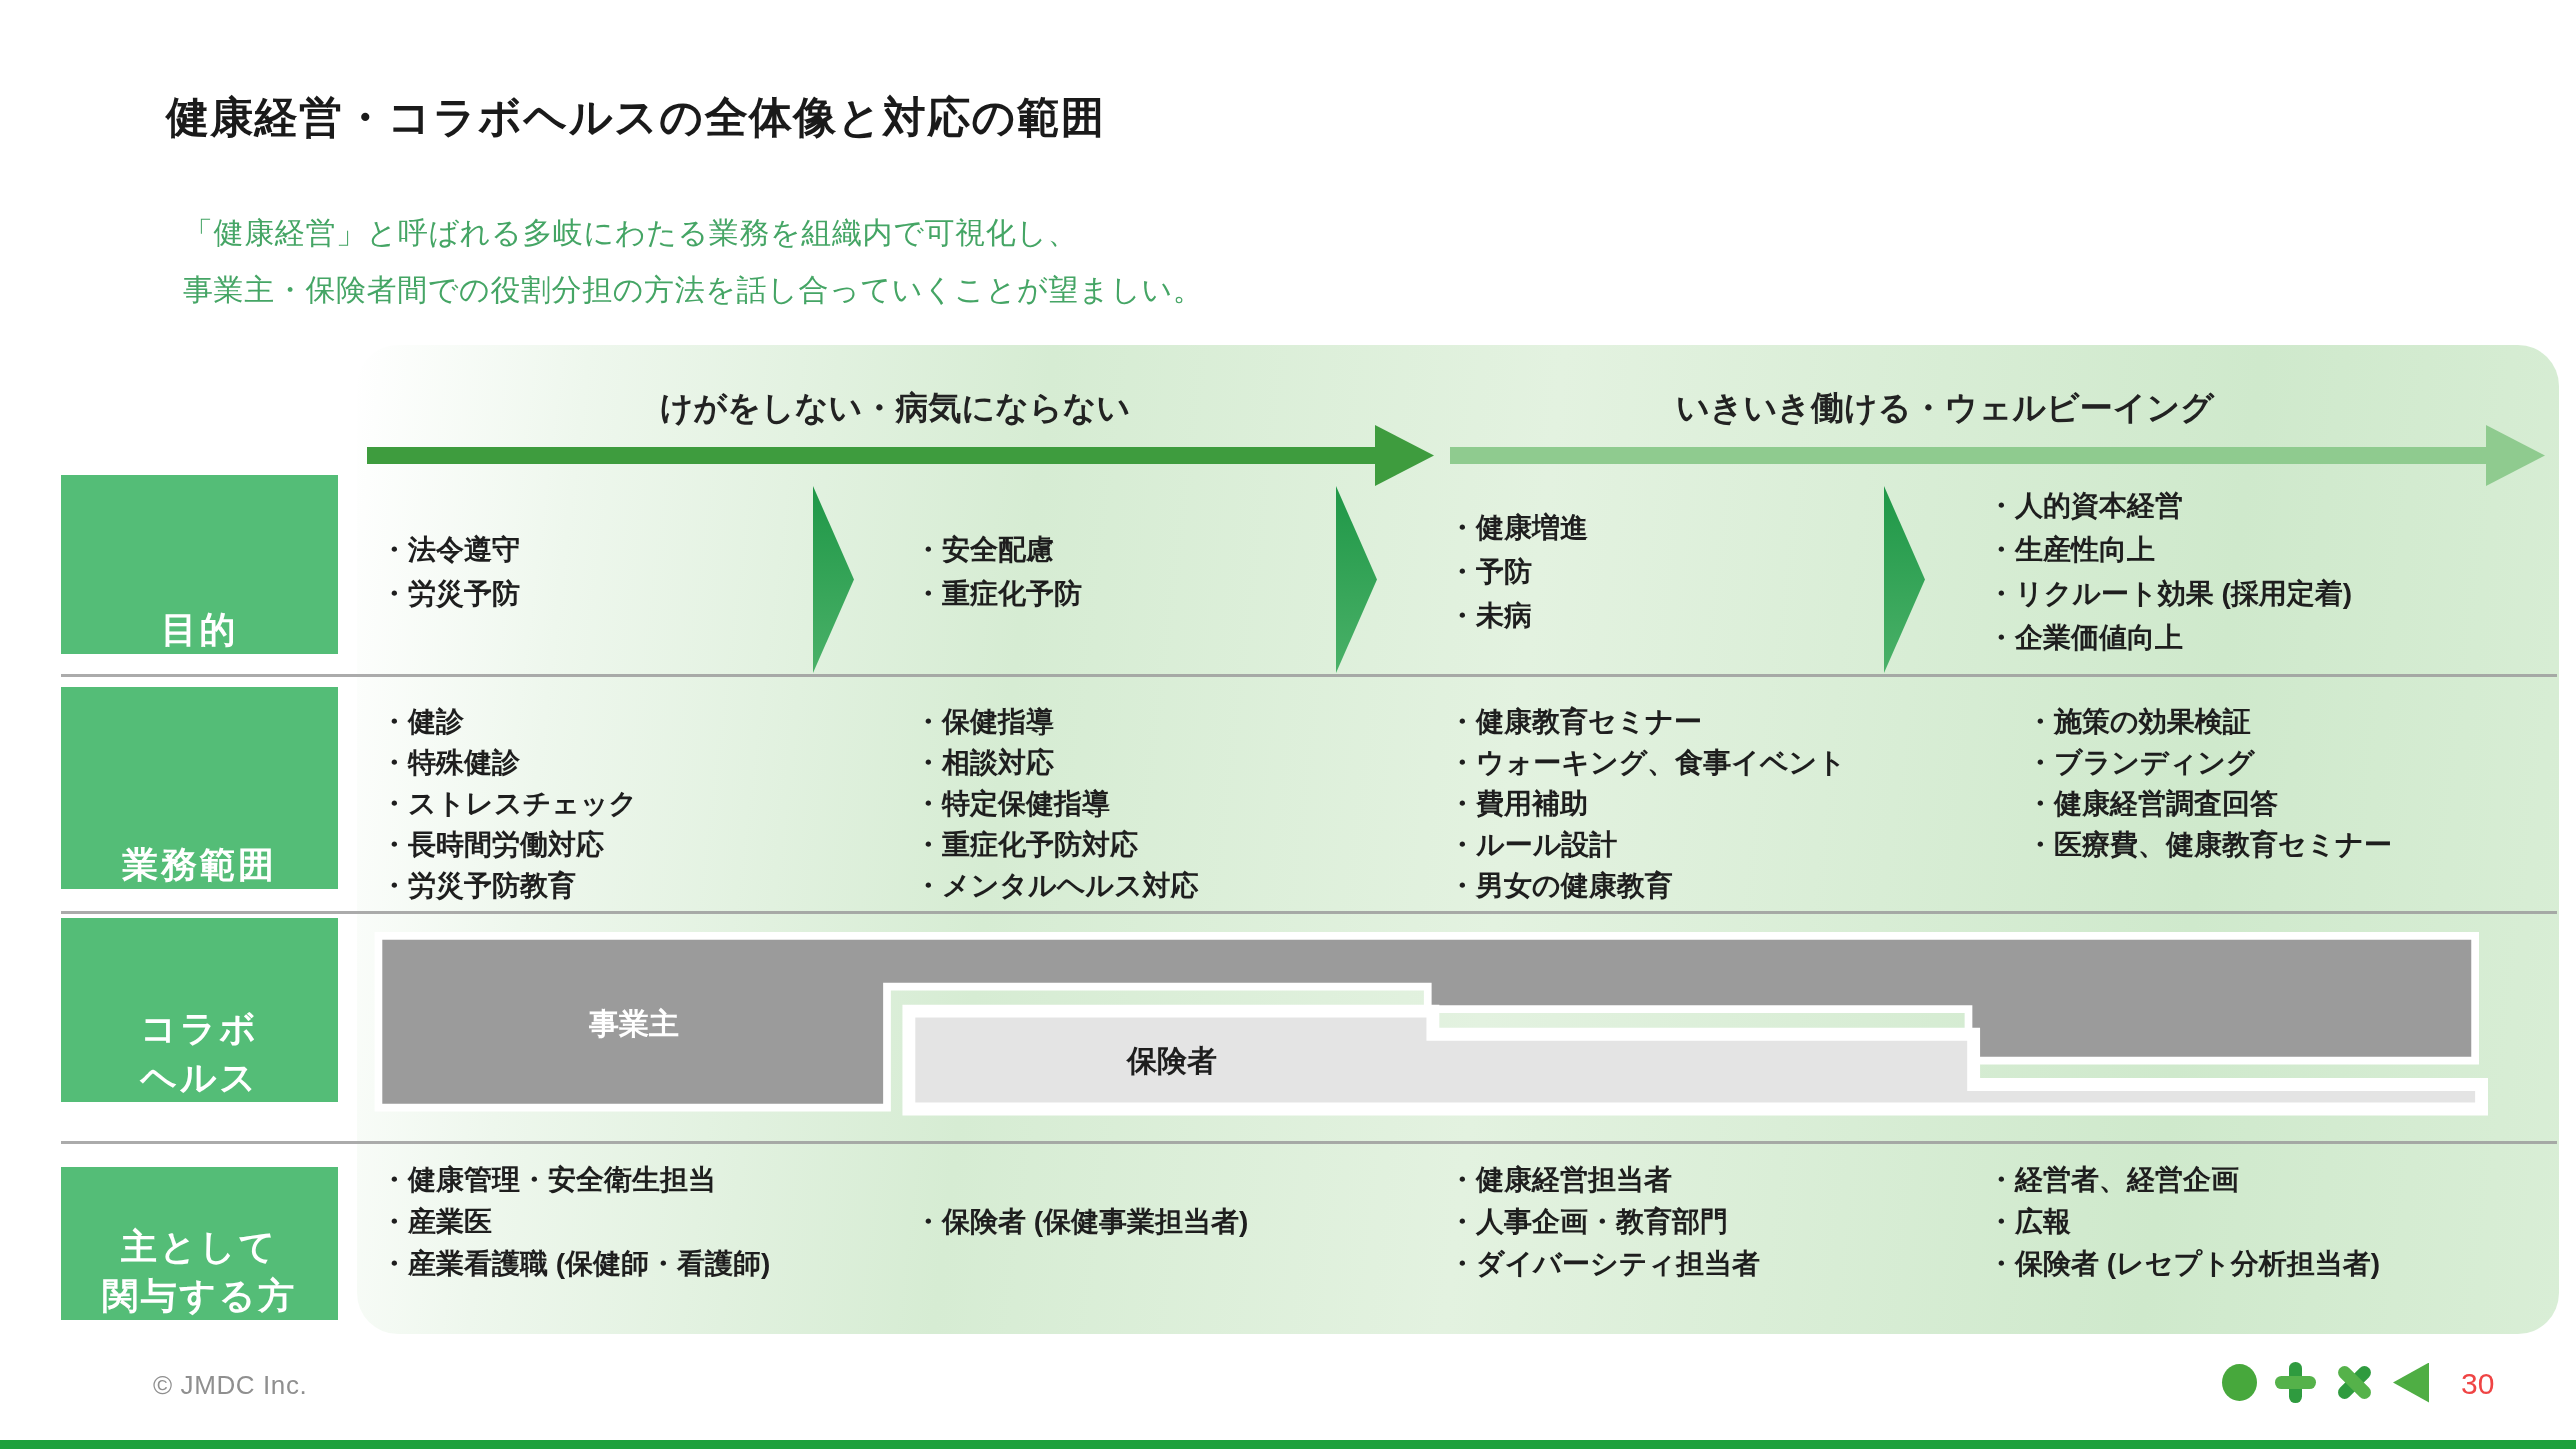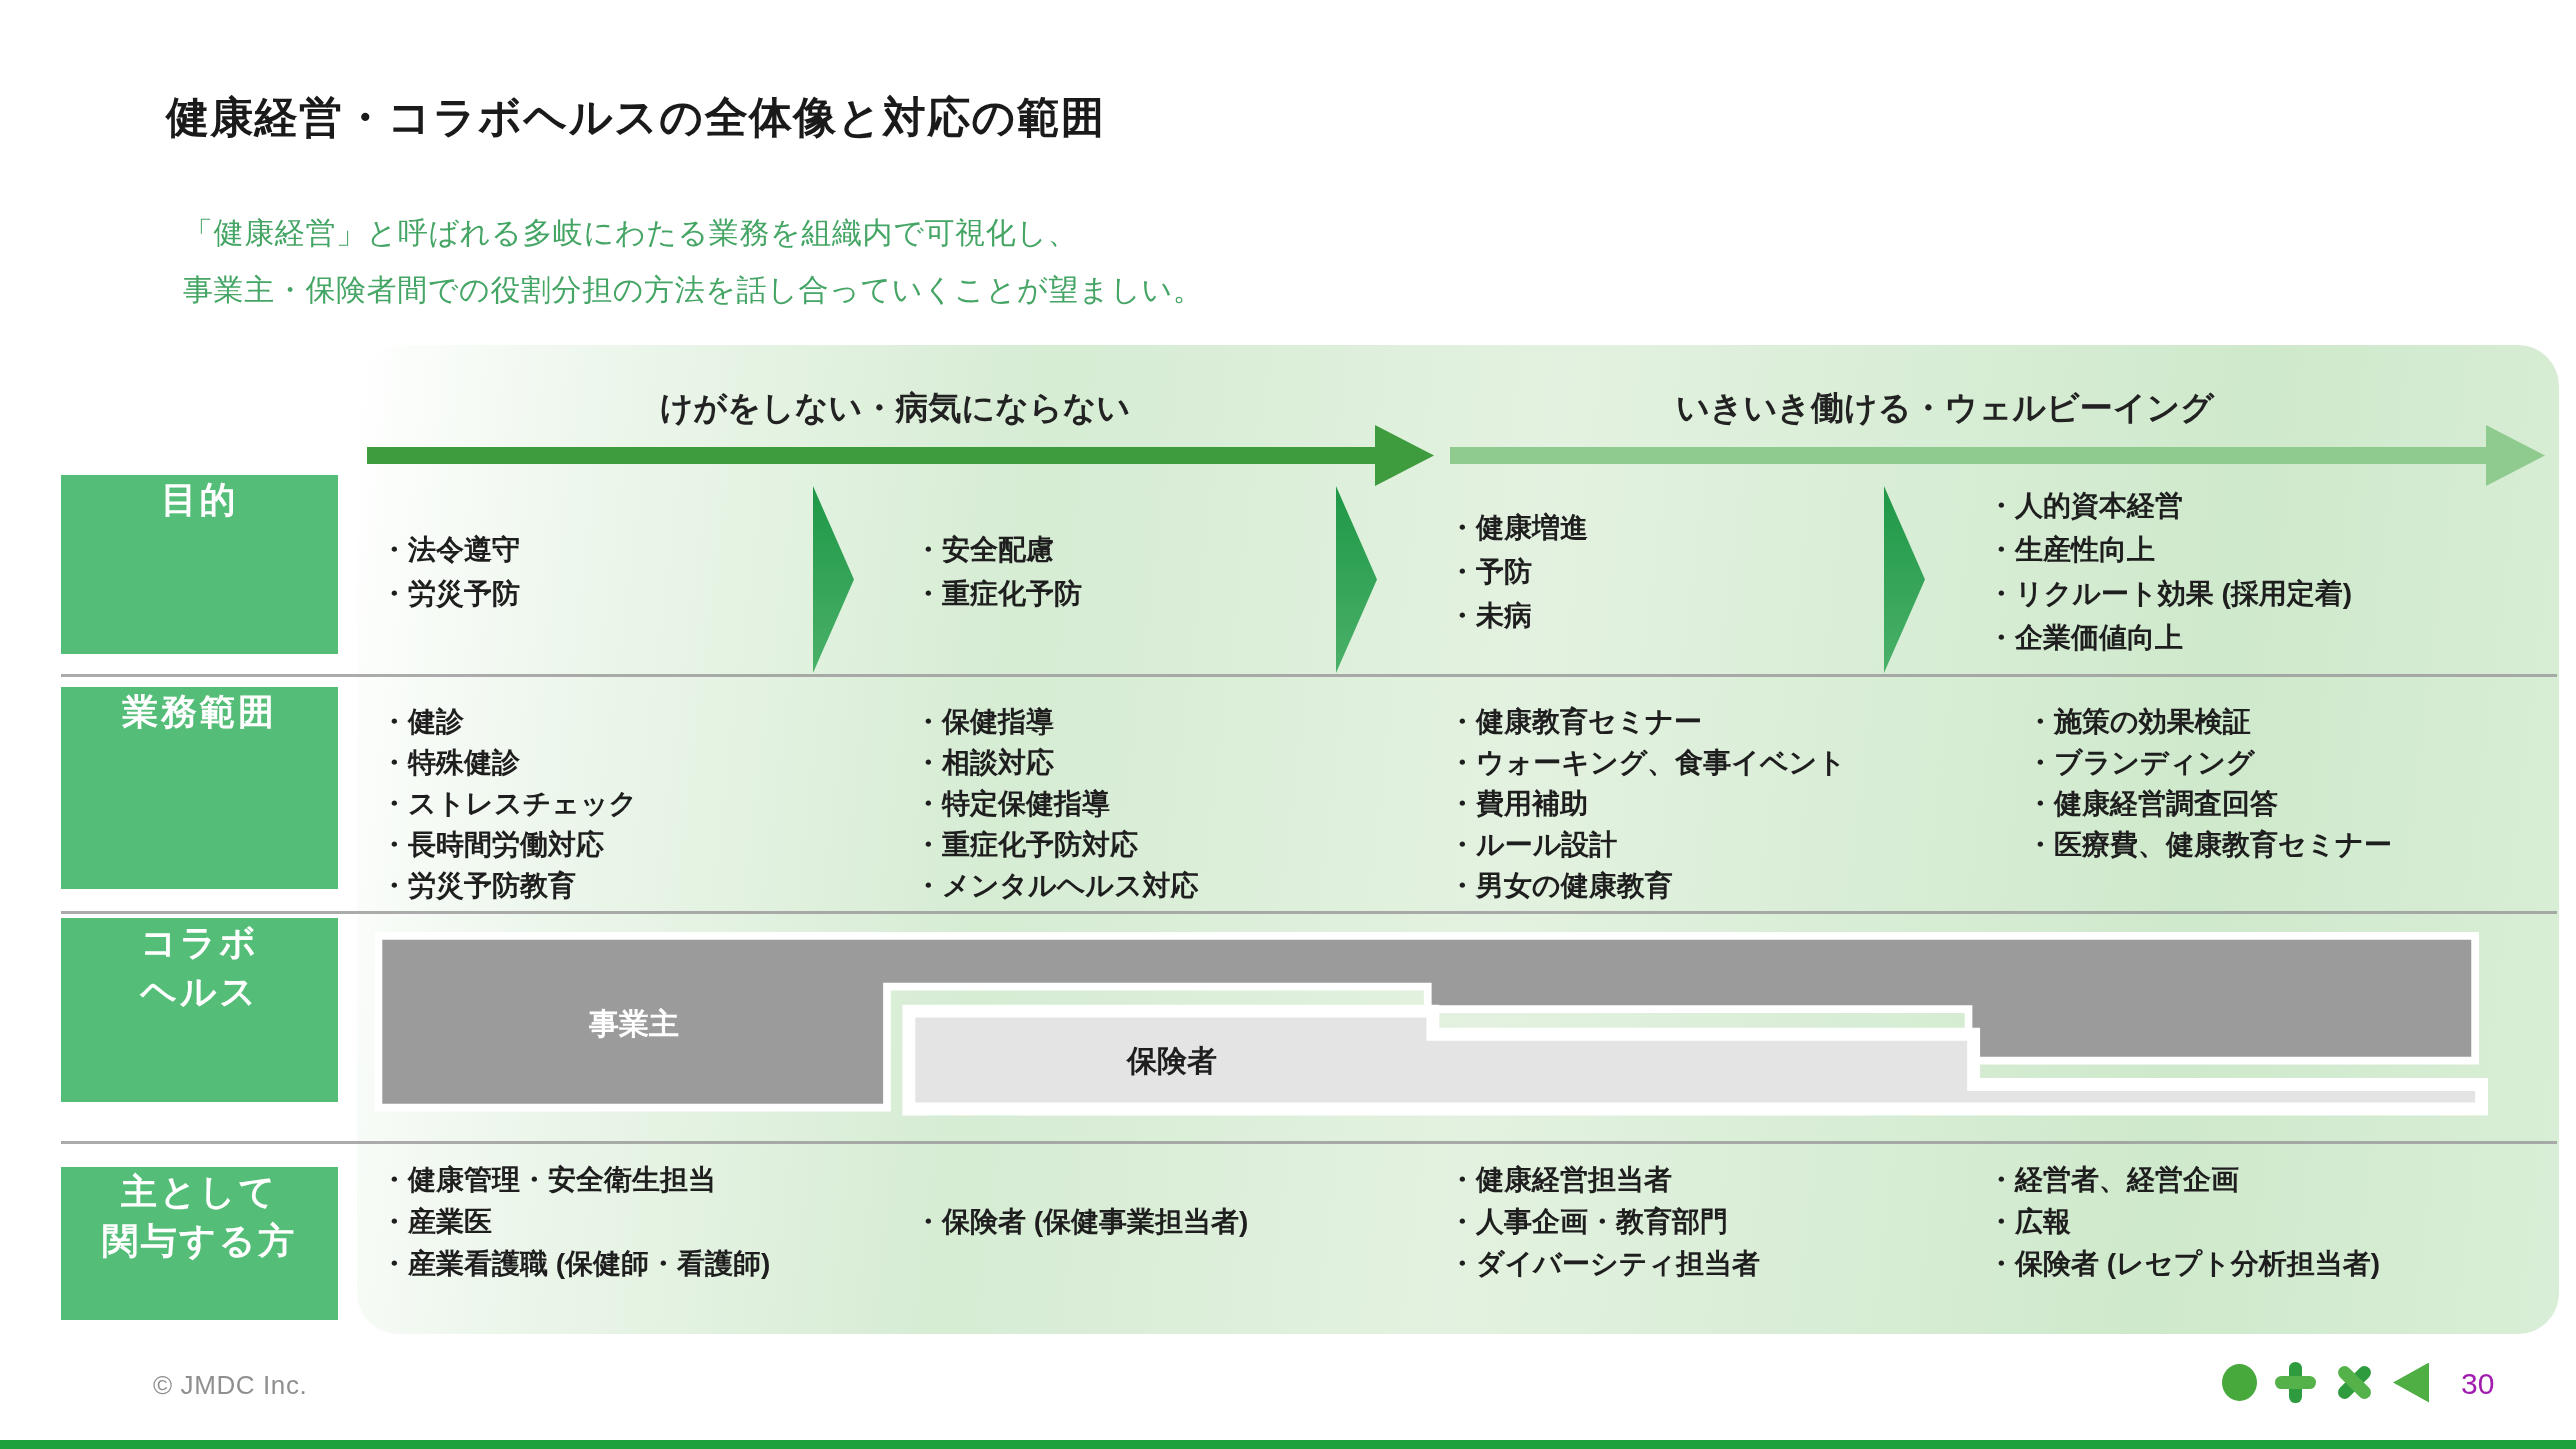--- a/index.html
+++ b/index.html
@@ -4,38 +4,38 @@
 <style>
   html,body{margin:0;padding:0;background:#fff;}
   .slide{position:relative;width:2576px;height:1449px;background:#ffffff;overflow:hidden;
          font-family:"Liberation Sans","DejaVu Sans",sans-serif;}
   .abs{position:absolute;}
   .title{left:166px;top:89px;font-size:43px;font-weight:700;color:#1a1a1a;letter-spacing:1.3px;white-space:nowrap;}
   .subtitle{left:183px;font-size:30px;font-weight:400;color:#45a565;letter-spacing:0.6px;white-space:nowrap;}
   .panel{left:357px;top:345px;width:2202px;height:989px;border-radius:41px;
          background:linear-gradient(97deg,#ffffff 0%,#eef7ed 10%,#d6ecd3 30%,#e3f2e0 52%,#cfe9cc 82%,#d9eed6 100%);}
   .rowlabel{left:61px;width:277px;background:#54bd77;color:#ffffff;display:flex;flex-direction:column;
-            align-items:center;justify-content:flex-start;font-size:36px;font-weight:700;letter-spacing:2.6px;
+            align-items:center;justify-content:flex-end;font-size:36px;font-weight:700;letter-spacing:2.6px;
             line-height:49px;text-align:center;white-space:nowrap;}
   .sep{left:61px;width:2496px;height:2.6px;background:#9c9c9c;opacity:.85;}
   .axis-label{font-size:33px;font-weight:700;color:#222;text-align:center;white-space:nowrap;}
   .shaft{height:16.7px;}
   .head{width:59px;height:61px;clip-path:polygon(0 0,100% 50%,0 100%);}
   .dark-green{background:#3e9c3e;}
   .light-green{background:#8fcb8f;}
   .chevron{width:41px;height:187px;top:486px;clip-path:polygon(0 0,100% 50%,0 100%);
            background:linear-gradient(180deg,#1f9747,#4ab168);}
   .cell{display:flex;flex-direction:column;color:#1e1e1e;font-weight:700;white-space:nowrap;}
   .cell.center{justify-content:center;}
   .purpose-cell{top:477px;height:190px;font-size:28px;line-height:44px;}
   .scope-cell{top:701px;height:203px;font-size:28px;line-height:41px;}
   .people-cell{top:1153px;height:138px;font-size:28px;line-height:42px;justify-content:center;}
   .bar-label{font-size:30px;font-weight:700;text-align:center;line-height:36px;white-space:nowrap;}
   .copyright{left:153px;top:1370px;font-size:26px;color:#8f8f8f;letter-spacing:0.6px;}
-  .pagenum{left:2461px;top:1367px;font-size:30px;color:#a21caf;}
+  .pagenum{left:2461px;top:1367px;font-size:30px;color:#ef4444;}
   .logo{left:2222px;top:1360px;height:45px;display:flex;align-items:center;gap:18px;}
   .lg-circle{width:35px;height:37px;border-radius:50%;background:#47a83c;}
   .lg-plus{position:relative;width:41px;height:41px;}
   .lg-plus .v{position:absolute;left:14px;top:0;width:13px;height:41px;border-radius:6.4px;background:#2f9b3f;}
   .lg-plus .h{position:absolute;left:0;top:14px;width:41px;height:13px;border-radius:6.4px;background:#55b24a;}
   .lg-x{position:relative;width:41px;height:41px;transform:rotate(45deg);}
   .lg-x .v{position:absolute;left:14px;top:0;width:13px;height:41px;border-radius:6.4px;background:#2f9b3f;}
   .lg-x .h{position:absolute;left:0;top:14px;width:41px;height:13px;border-radius:6.4px;background:#55b24a;}
   .lg-tri{width:36px;height:40px;clip-path:polygon(100% 0,100% 100%,0 50%);background:#4fae44;}
   .bottombar{left:0;top:1440px;width:2576px;height:9px;background:#1da13c;}

